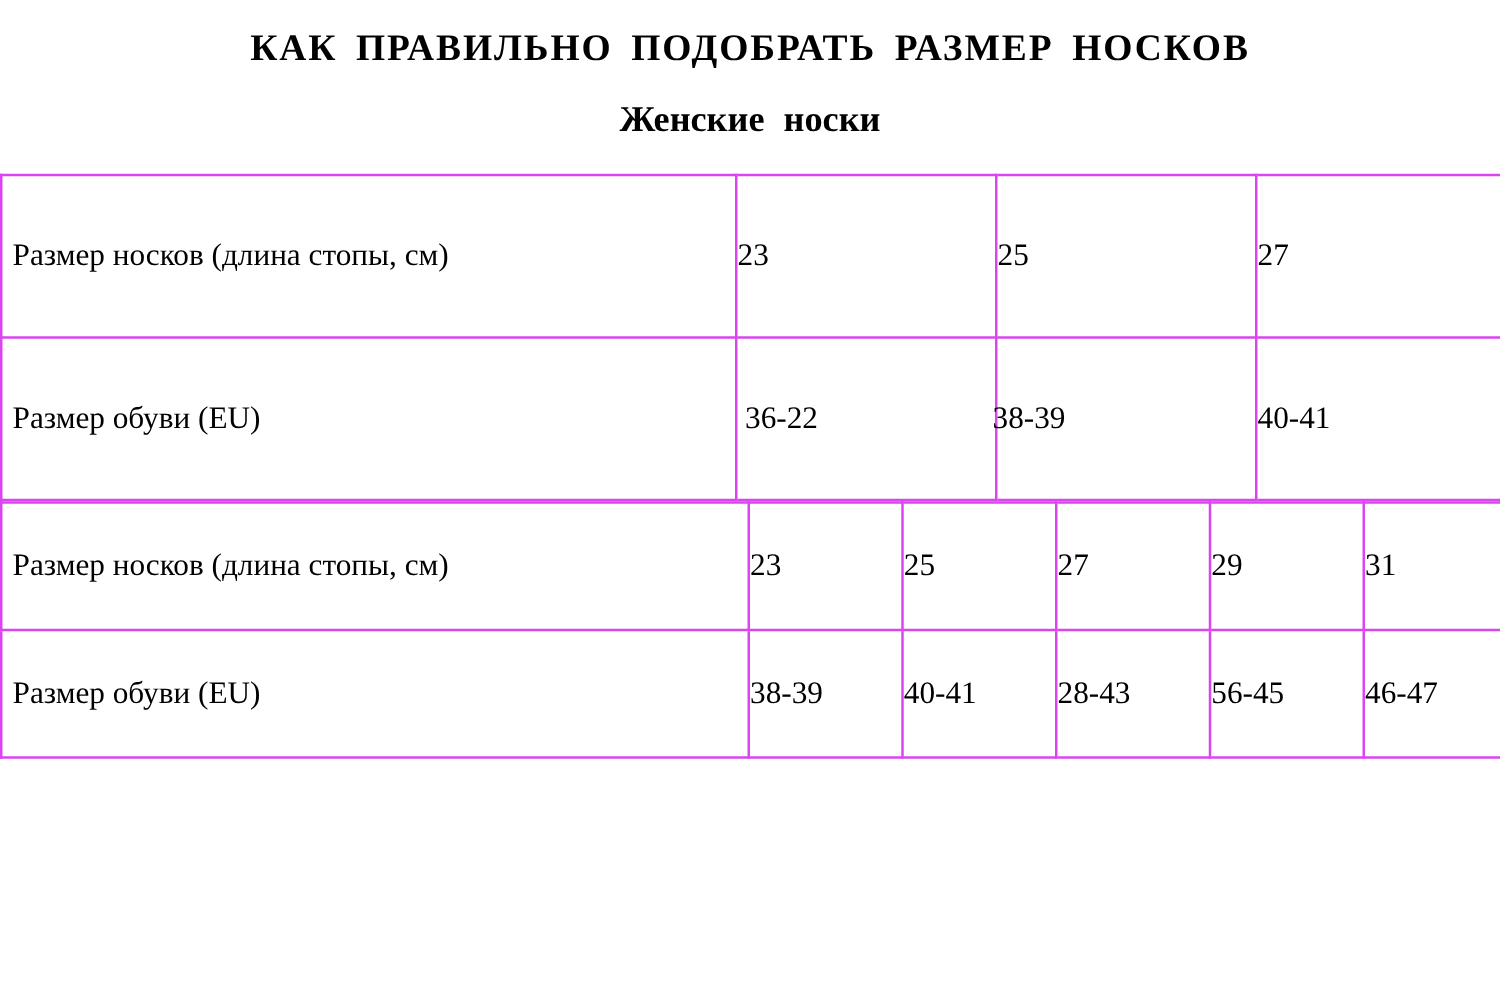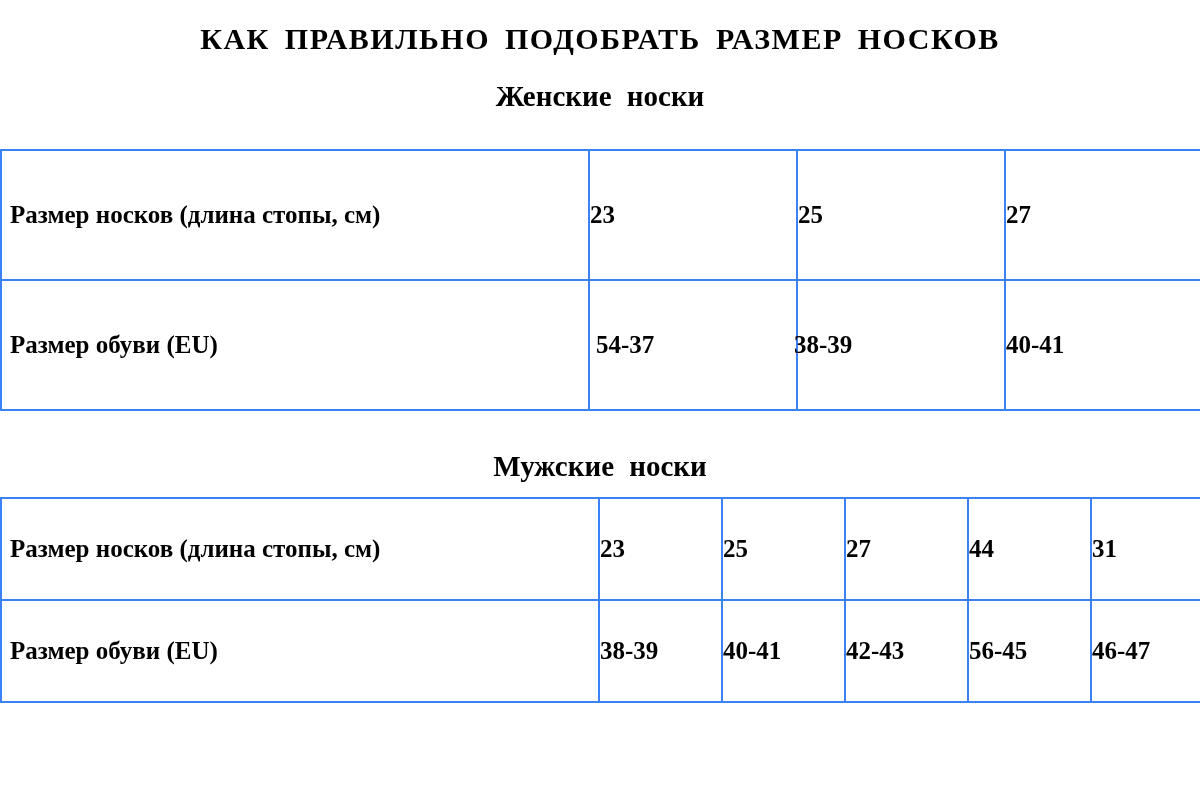--- a/index.html
+++ b/index.html
@@ -27,35 +27,35 @@
     letter-spacing: 1.5px;
     word-spacing: 6px;
     margin: 22px 0 4px 0;
     line-height: 1.1;
   }
   .section-title {
     text-align: center;
     font-weight: bold;
     font-size: 29px;
     word-spacing: 8px;
-    margin: 26px 0 36px 0;
+    margin: 26px 0 26px 0;
     line-height: 1.1;
   }
   .section-title.men {
     margin: 40px 0 14px 0;
   }
   table.size-table {
     border-collapse: collapse;
     width: 1196px;
     margin: 0 auto;
     table-layout: fixed;
   }
   table.size-table td {
-    border: 2px solid #3b82f6;
-    font-weight: bold;
+    border: 2px solid #d946ef;
+    font-weight: normal;
     font-size: 25px;
     padding: 0;
     height: 128px;
     vertical-align: middle;
   }
   table.size-table td.label {
     text-align: left;
     padding-left: 8px;
     font-size: 25px;
   }
@@ -86,43 +86,42 @@
   <table class="size-table women">
     <tbody>
       <tr>
         <td class="label">Размер носков (длина стопы, см)</td>
         <td class="val">23</td>
         <td class="val">25</td>
         <td class="val">27</td>
       </tr>
       <tr>
         <td class="label">Размер обуви (EU)</td>
-        <td class="val nudge-right-sm">54-37</td>
+        <td class="val nudge-right-sm">36-22</td>
         <td class="val nudge-left-sm">38-39</td>
         <td class="val">40-41</td>
       </tr>
     </tbody>
   </table>
 
-  <h2 class="section-title men">Мужские  носки</h2>
 
   <table class="size-table men">
     <tbody>
       <tr>
         <td class="label">Размер носков (длина стопы, см)</td>
         <td class="val">23</td>
         <td class="val">25</td>
         <td class="val">27</td>
-        <td class="val">44</td>
+        <td class="val">29</td>
         <td class="val">31</td>
       </tr>
       <tr>
         <td class="label">Размер обуви (EU)</td>
         <td class="val">38-39</td>
         <td class="val">40-41</td>
-        <td class="val">42-43</td>
+        <td class="val">28-43</td>
         <td class="val">56-45</td>
         <td class="val">46-47</td>
       </tr>
     </tbody>
   </table>
 
 </div>
 
 </body></html>

